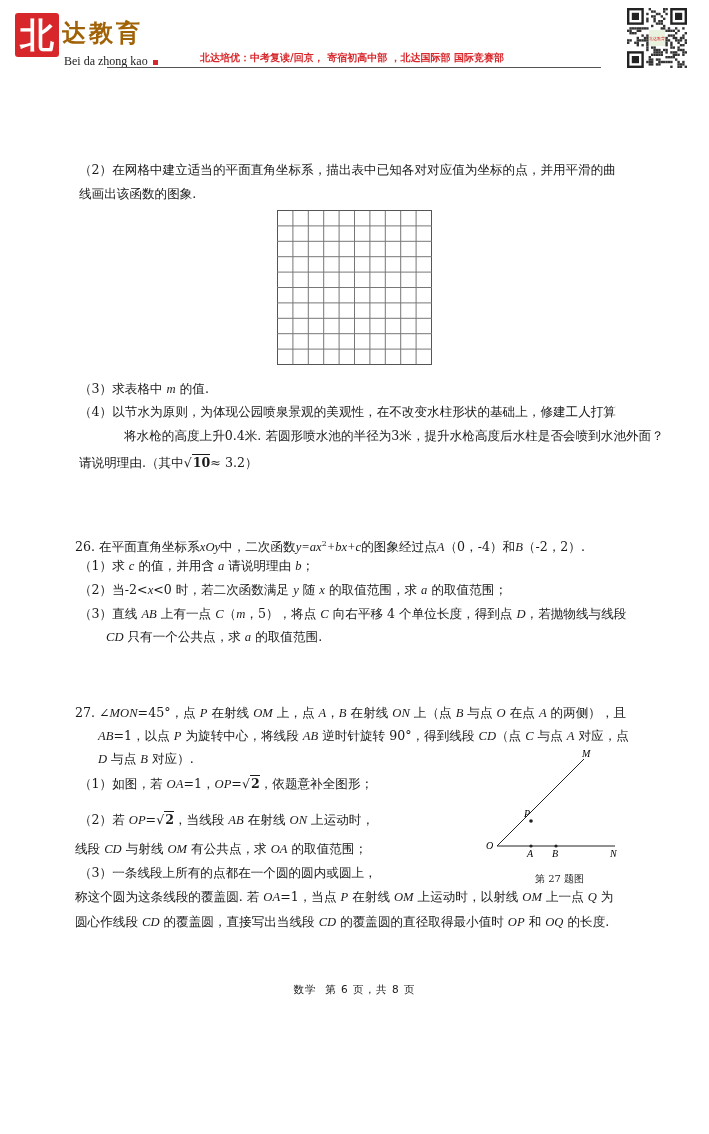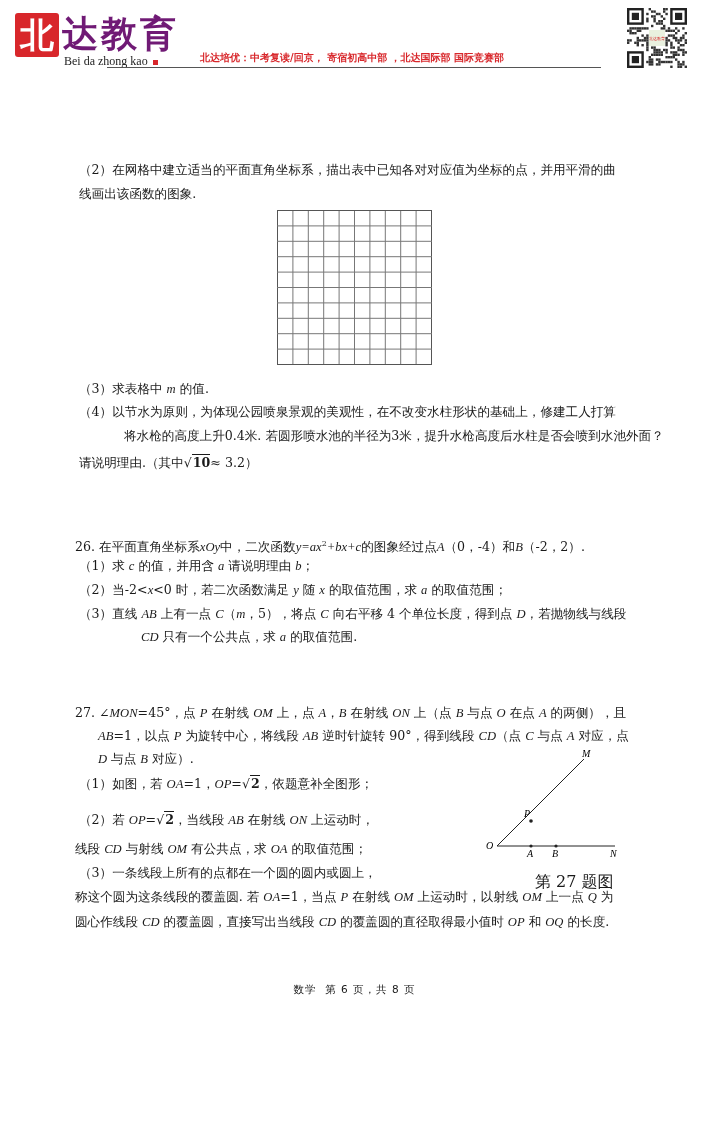--- a/index.html
+++ b/index.html
@@ -2,33 +2,33 @@
 <html><head>
 <meta charset="utf-8">
 <style>
   html, body { margin:0; padding:0; background:#ffffff; }
   body { width:709px; height:1134px; position:relative; overflow:hidden;
          font-family:"DejaVu Serif","Liberation Serif",serif; color:#1a1a1a; }
   .abs { position:absolute; white-space:nowrap; }
   .logo-box { left:15px; top:13px; width:44px; height:44px; background:#d8272b;
               border-radius:3px; color:#fff; font-size:34px; line-height:44px; text-align:center;
               font-weight:bold; font-family:"DejaVu Sans",sans-serif; }
-  .logo-text { left:62px; top:11px; font-size:36px; color:#701a75; letter-spacing:3px;
+  .logo-text { left:62px; top:11px; font-size:24px; color:#a16207; letter-spacing:3px;
                font-family:"DejaVu Serif",serif; font-weight:bold; line-height:44px; }
   .logo-sub { left:64px; top:54px; font-size:12px; color:#222; font-family:"Liberation Serif",serif; }
   .logo-sub .sq { display:inline-block; width:5px; height:5px; background:#d8272b; margin-left:5px; vertical-align:middle; }
   .tagline { left:200px; top:51px; font-size:10px; color:#d8272b; font-weight:bold;
              font-family:"DejaVu Sans",sans-serif; }
   .hr { left:107px; top:67px; width:494px; height:1px; background:#555; }
   .qr { left:627px; top:8px; width:60px; height:60px; }
   .p { font-size:12.6px; line-height:16px; }
   .i { font-style:italic; font-family:"Liberation Serif",serif; }
   .grid { left:277px; top:210px; width:155px; height:155px; }
   .fig { left:485px; top:745px; width:150px; height:125px; }
-  .caption { left:535px; top:872px; font-size:16px; }
+  .caption { left:535px; top:872px; font-size:10px; }
   .footer { left:0; width:709px; top:983px; text-align:center; font-size:10.5px; letter-spacing:1px;
             font-family:"DejaVu Sans",sans-serif; white-space:pre; }
   sup { font-size:8px; }
   .sqrt { display:inline-block; position:relative; }
   .sqrt .rad { border-top:1px solid #1a1a1a; padding-left:1px;font-weight:bold; }
 </style>
 </head>
 <body>
 
 <div class="abs logo-box">北</div>
@@ -244,21 +244,21 @@
 <div class="abs p" style="left:79px;top:455px;"><span>请说明理由.（其中</span><span class="sqrt"><span>√</span><span class="rad">10</span></span><span>≈ 3.2）</span></div>
 
 <div class="abs p" style="left:75px;top:536px;"><span>26. </span><span>在平面直角坐标系</span><span class="i">xOy</span><span>中，二次函数</span><span class="i">y=ax</span><sup>2</sup><span class="i">+bx+c</span><span>的图象经过点</span><span class="i">A</span><span>（0，-4）和</span><span class="i">B</span><span>（-2，2）.</span></div>
 
 <div class="abs p" style="left:79px;top:558px;"><span>（1）求 </span><span class="i">c</span><span> 的值，并用含 </span><span class="i">a</span><span> 请说明理由 </span><span class="i">b</span><span>；</span></div>
 
 <div class="abs p" style="left:79px;top:582px;"><span>（2）当-2&lt;</span><span class="i">x</span><span>&lt;0 时，若二次函数满足 </span><span class="i">y</span><span> 随 </span><span class="i">x</span><span> 的取值范围，求 </span><span class="i">a</span><span> 的取值范围；</span></div>
 
 <div class="abs p" style="left:79px;top:606px;"><span>（3）直线 </span><span class="i">AB</span><span> 上有一点 </span><span class="i">C</span><span>（</span><span class="i">m</span><span>，5），将点 </span><span class="i">C</span><span> 向右平移 4 个单位长度，得到点 </span><span class="i">D</span><span>，若抛物线与线段</span></div>
 
-<div class="abs p" style="left:106px;top:629px;margin-left:35px;"><span class="i">CD</span><span> 只有一个公共点，求 </span><span class="i">a</span><span> 的取值范围.</span></div>
+<div class="abs p" style="left:106px;top:629px;"><span class="i">CD</span><span> 只有一个公共点，求 </span><span class="i">a</span><span> 的取值范围.</span></div>
 
 <div class="abs p" style="left:75px;top:705px;"><span>27. ∠</span><span class="i">MON</span><span>=45°，点 </span><span class="i">P</span><span> 在射线 </span><span class="i">OM</span><span> 上，点 </span><span class="i">A</span><span>，</span><span class="i">B</span><span> 在射线 </span><span class="i">ON</span><span> 上（点 </span><span class="i">B</span><span> 与点 </span><span class="i">O</span><span> 在点 </span><span class="i">A</span><span> 的两侧），且</span></div>
 
 <div class="abs p" style="left:98px;top:728px;"><span class="i">AB</span><span>=1，以点 </span><span class="i">P</span><span> 为旋转中心，将线段 </span><span class="i">AB</span><span> 逆时针旋转 90°，得到线段 </span><span class="i">CD</span><span>（点 </span><span class="i">C</span><span> 与点 </span><span class="i">A</span><span> 对应，点</span></div>
 
 <div class="abs p" style="left:98px;top:751px;"><span class="i">D</span><span> 与点 </span><span class="i">B</span><span> 对应）.</span></div>
 
 <div class="abs p" style="left:79px;top:776px;"><span>（1）如图，若 </span><span class="i">OA</span><span>=1，</span><span class="i">OP</span><span>=</span><span class="sqrt"><span>√</span><span class="rad">2</span></span><span>，依题意补全图形；</span></div>
 
 <div class="abs p" style="left:79px;top:812px;"><span>（2）若 </span><span class="i">OP</span><span>=</span><span class="sqrt"><span>√</span><span class="rad">2</span></span><span>，当线段 </span><span class="i">AB</span><span> 在射线 </span><span class="i">ON</span><span> 上运动时，</span></div>

